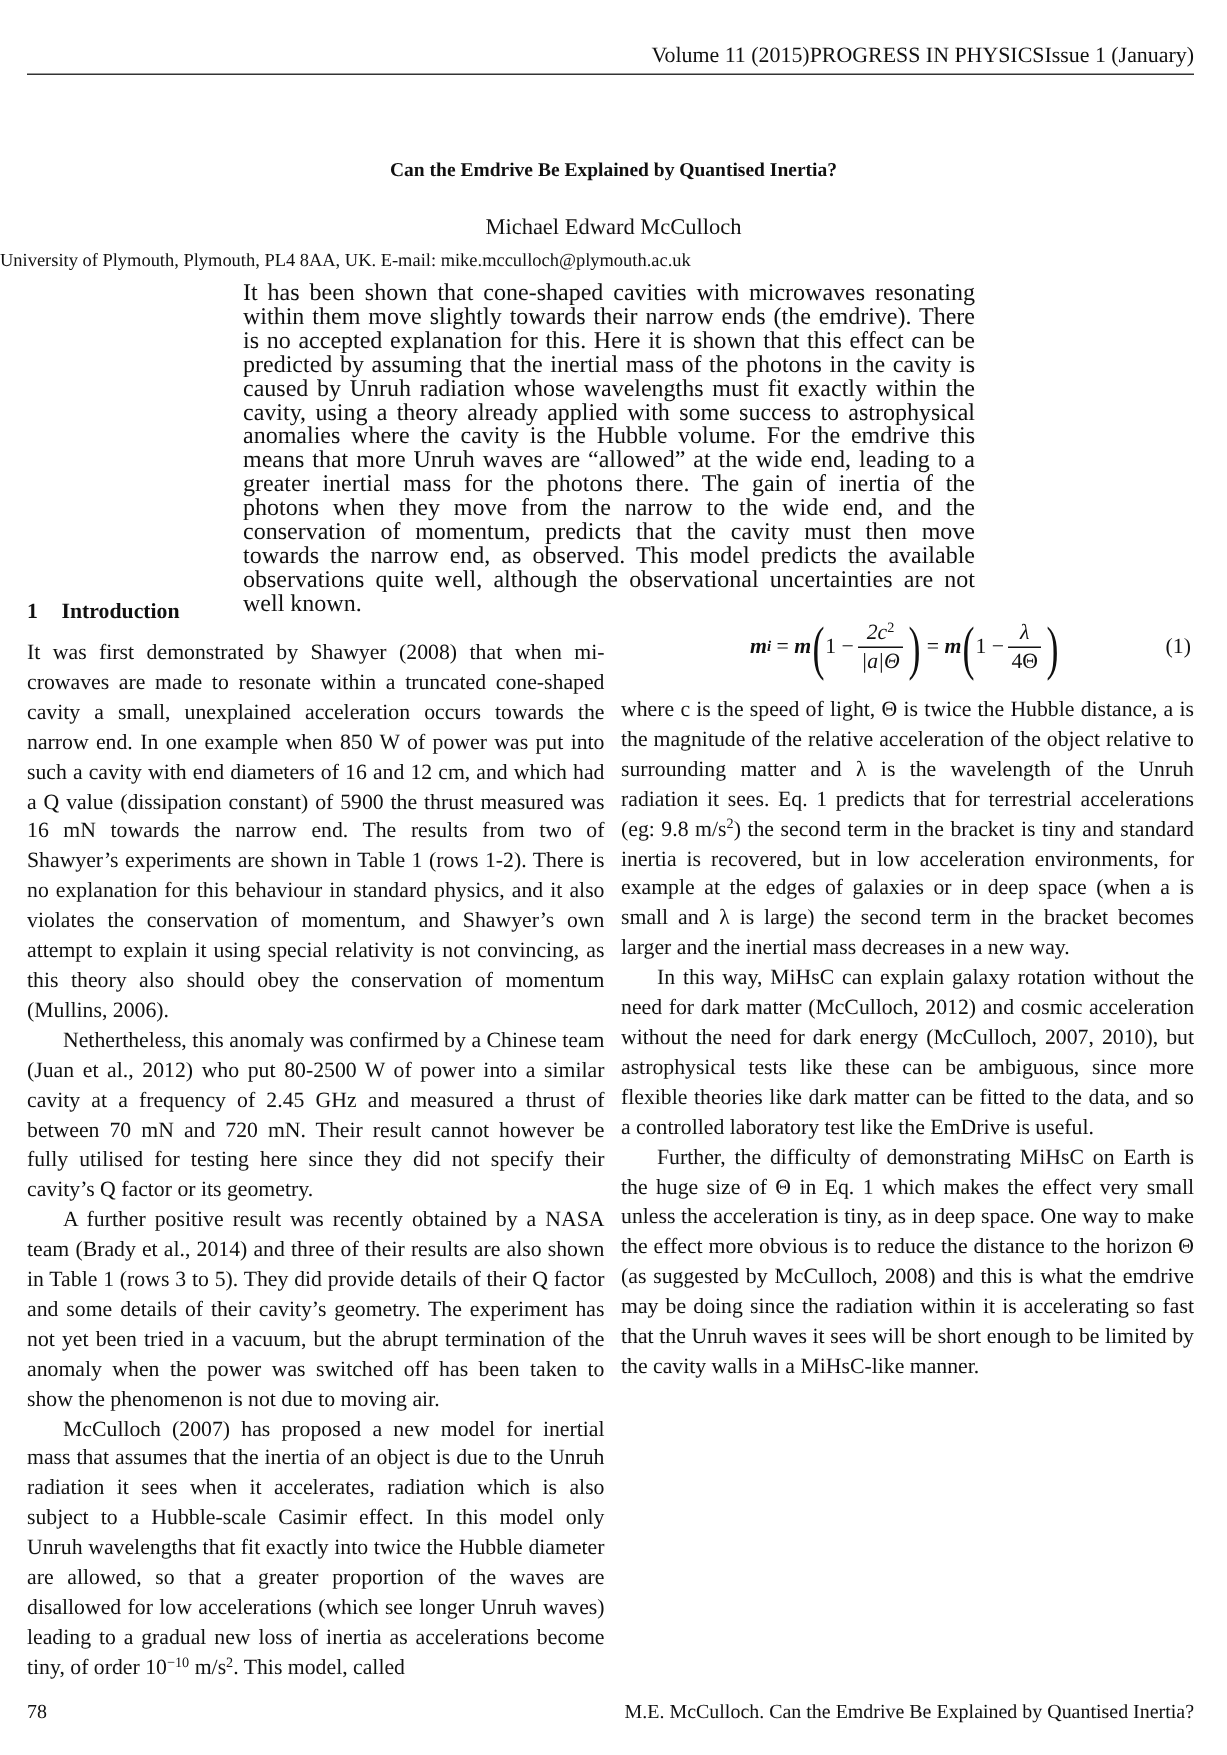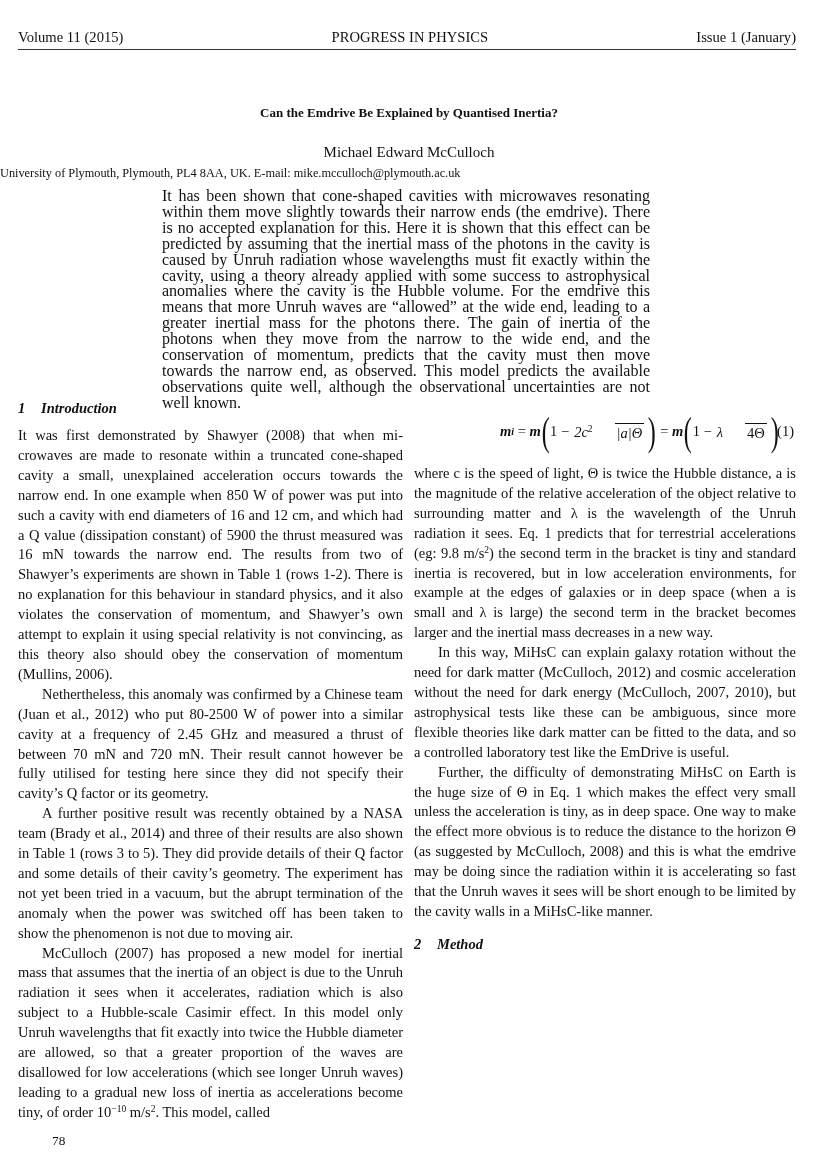--- a/index.html
+++ b/index.html
@@ -3,21 +3,21 @@
 <meta charset="utf-8">
 <style>
   html, body { margin: 0; padding: 0; background: #ffffff; }
   body {
     width: 818px; height: 1170px; position: relative; overflow: hidden;
     font-family: "Liberation Serif", "DejaVu Serif", serif;
     color: #111;
   }
   .running-head {
     position: absolute; left: 18px; right: 22px; top: 28px;
-    display: flex; justify-content: space-between; align-items: baseline;
+    display: flex; justify-content: flex-end; align-items: baseline;
     font-size: 14.6px; line-height: 18px;
   }
   .head-rule {
     position: absolute; left: 18px; right: 22px; top: 49px;
     height: 0; border-top: 1px solid #333;
   }
   .title {
     position: absolute; left: 0; right: 0; top: 100px;
     text-align: center; font-weight: bold; font-size: 13px; line-height: 26px;
   }
@@ -36,46 +36,45 @@
   .col {
     position: absolute; top: 398px; width: 385px;
     font-size: 14.5px; line-height: 19.9px; text-align: justify;
     hyphens: manual;
   }
   .col.left { left: 18px; }
   .col.right { left: 414px; width: 382px; }
   .section-heading {
     font-weight: bold; font-size: 14.5px; line-height: 20px; margin: 0 0 8px 0;
     text-align: left;
-    font-style: italic;
   }
   .section-heading .num { display: inline-block; width: 23px; }
   .para { margin: 0; }
   .para.indent { text-indent: 24px; }
   .sup { font-size: 9.5px; vertical-align: 5px; line-height: 0; }
   .it { font-style: italic; }
   .bi { font-weight: bold; font-style: italic; }
   .equation {
     position: relative; height: 56px; margin: 6px 0 4px 0;
     font-size: 14.5px;
   }
   .eq-body {
     position: absolute; left: 86px; top: 0; height: 56px;
     display: flex; align-items: center; white-space: nowrap;
   }
   .paren { font-size: 40px; line-height: 40px; font-weight: 100; transform: scaleX(0.6); display: inline-block; margin: 0 -2px; }
-  .frac { display: inline-flex; flex-direction: row; align-items: center; margin: 0 3px; vertical-align: middle; }
+  .frac { display: inline-flex; flex-direction: column; align-items: center; margin: 0 3px; vertical-align: middle; }
   .frac .num-part { padding: 0 2px; line-height: 17px; }
-  .frac .den-part { border-top: 1px solid #111; padding: 0 2px; line-height: 18px; margin-left: 20px; }
+  .frac .den-part { border-top: 1px solid #111; padding: 0 2px; line-height: 18px; }
   .eq-number { position: absolute; right: 2px; top: 18px; }
   .section-gap { height: 12px; }
   .footer {
     position: absolute; left: 18px; right: 22px; top: 1133px;
     display: flex; justify-content: space-between; align-items: baseline;
-    font-size: 13.3px; line-height: 16px; margin-left: 34px;
+    font-size: 13.3px; line-height: 16px;
   }
 </style>
 </head>
 <body>
 
 <div class="running-head">
   <span>Volume 11 (2015)</span>
   <span>PROGRESS IN PHYSICS</span>
   <span>Issue 1 (January)</span>
 </div>
@@ -122,20 +121,18 @@
       <span class="paren">)</span>
     </div>
     <span class="eq-number">(1)</span>
   </div>
 
   <p class="para"><span>where c is the speed of light, Θ is twice the Hubble distance, a is the magnitude of the relative acceleration of the object relative to surrounding matter and λ is the wavelength of the Unruh radiation it sees. Eq. 1 predicts that for terrestrial ac­celerations (eg: 9.8 m/s</span><span class="sup">2</span><span>) the second term in the bracket is tiny and standard inertia is recovered, but in low acceleration environments, for example at the edges of galaxies or in deep space (when a is small and λ is large) the second term in the bracket becomes larger and the inertial mass decreases in a new way.</span></p>
   <p class="para indent">In this way, MiHsC can explain galaxy rotation without the need for dark matter (McCulloch, 2012) and cosmic ac­celeration without the need for dark energy (McCulloch, 2007, 2010), but astrophysical tests like these can be ambigu­ous, since more flexible theories like dark matter can be fitted to the data, and so a controlled laboratory test like the Em­Drive is useful.</p>
   <p class="para indent">Further, the difficulty of demonstrating MiHsC on Earth is the huge size of Θ in Eq. 1 which makes the effect very small unless the acceleration is tiny, as in deep space. One way to make the effect more obvious is to reduce the distance to the horizon Θ (as suggested by McCulloch, 2008) and this is what the emdrive may be doing since the radiation within it is accelerating so fast that the Unruh waves it sees will be short enough to be limited by the cavity walls in a MiHsC-like manner.</p>
 
   <div class="section-gap"></div>
-  <div class="section-heading">
-    <span class="num">2</span><span>Method</span>
-  </div>
 </div>
 
 <div class="footer">
   <span>78</span>
+  <span>M.E. McCulloch. Can the Emdrive Be Explained by Quantised Inertia?</span>
 </div>
 
 </body></html>

